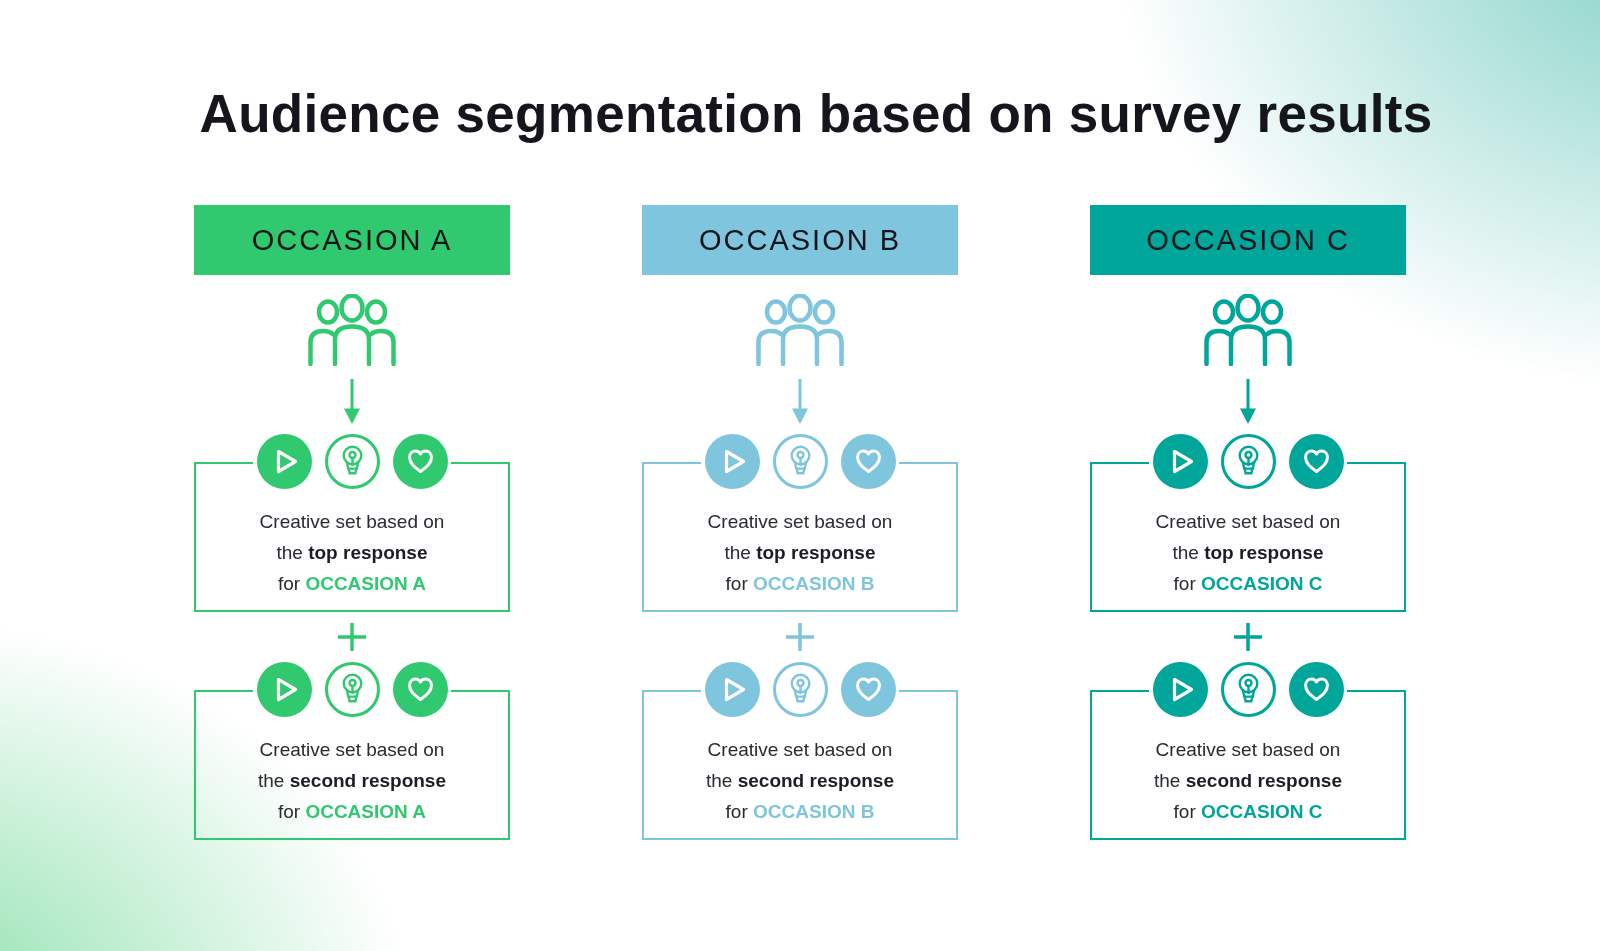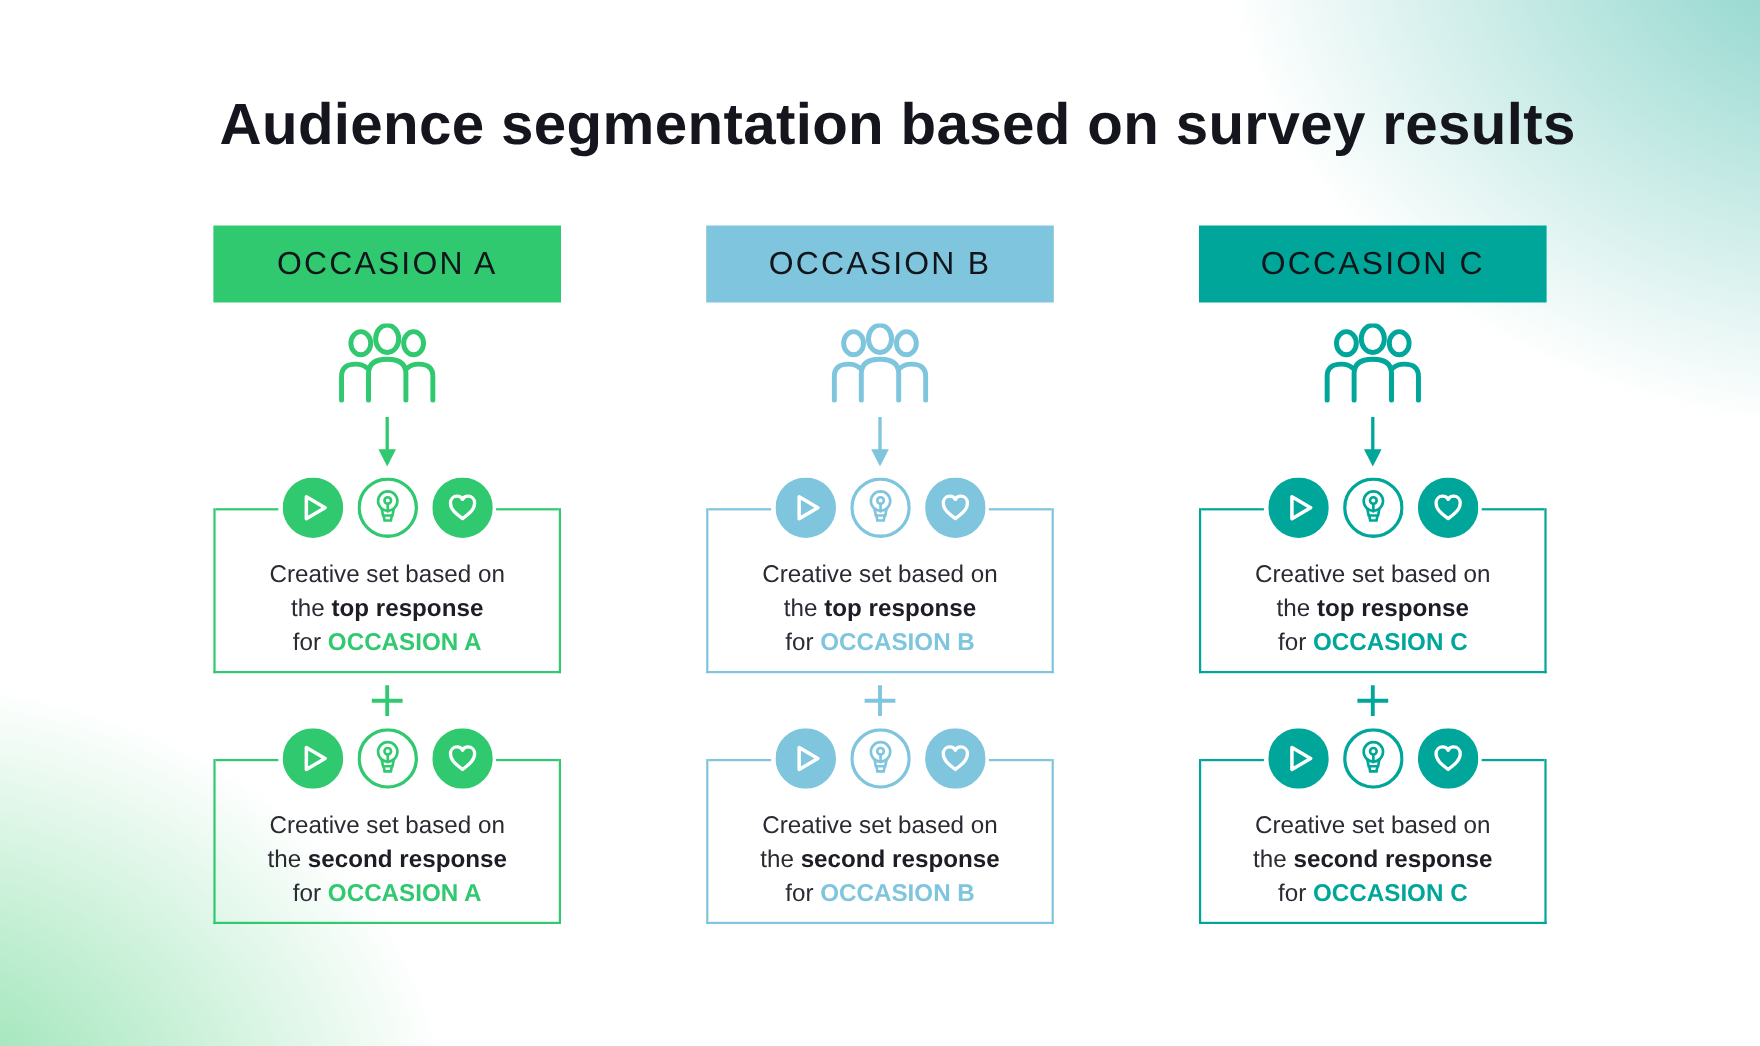--- a/index.html
+++ b/index.html
@@ -42,21 +42,21 @@
   .cbox::after{right:0;}
   .cbox.top{margin-top:37px;}
   .cbox.bottom{margin-top:38px;}
   .icon-row{
     position:absolute;top:-28px;left:0;width:100%;
     display:flex;justify-content:center;gap:13px;
   }
   .circle-icon{display:block;}
   .box-text{
     padding-top:44px;text-align:center;
-    font-size:22px;line-height:31px;color:#2a2a33;
+    font-size:19px;line-height:31px;color:#2a2a33;
   }
   .box-text b{font-weight:700;color:#1d1d26;text-align:center;}
   .box-text b.accent-text{color:var(--accent);}
   .plus{margin-top:10px;height:30px;}
 </style>
 </head>
 <body>
 
 <div class="title">Audience segmentation based on survey results</div>
 

